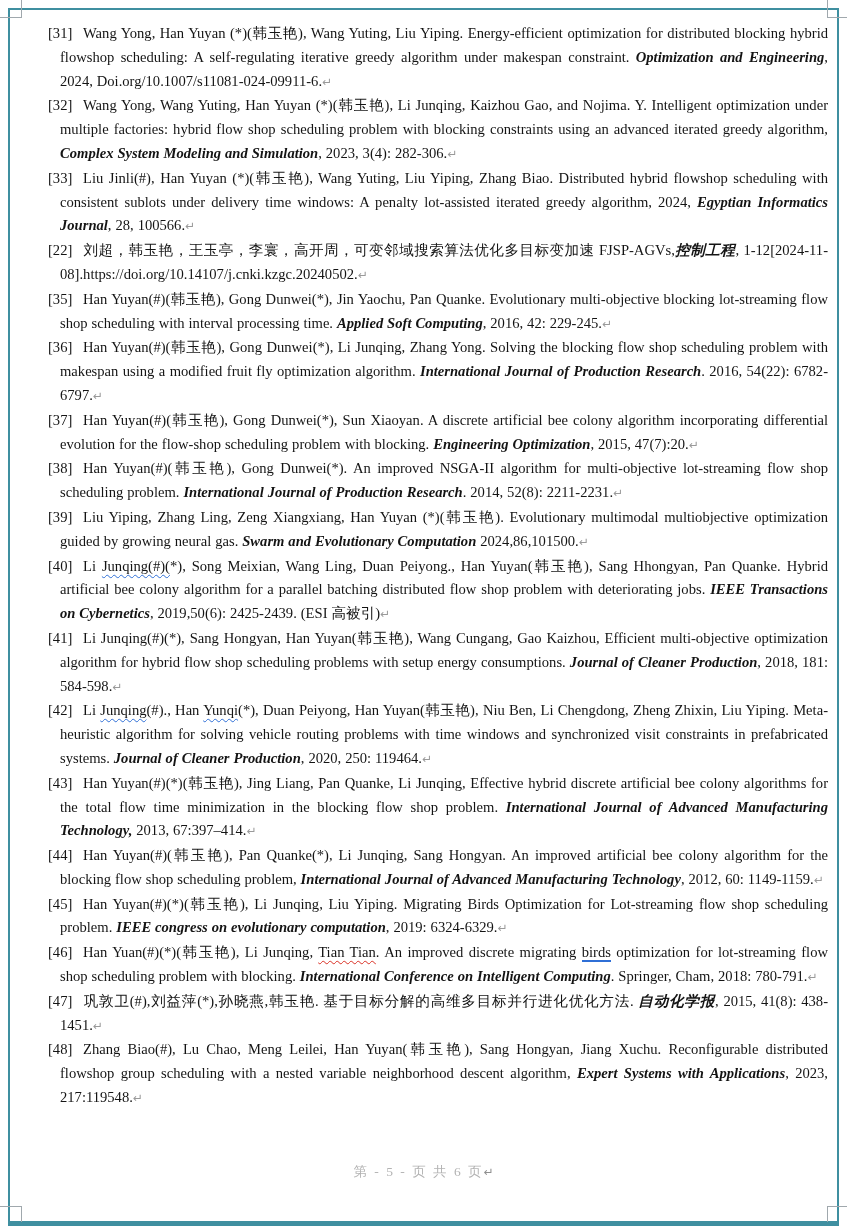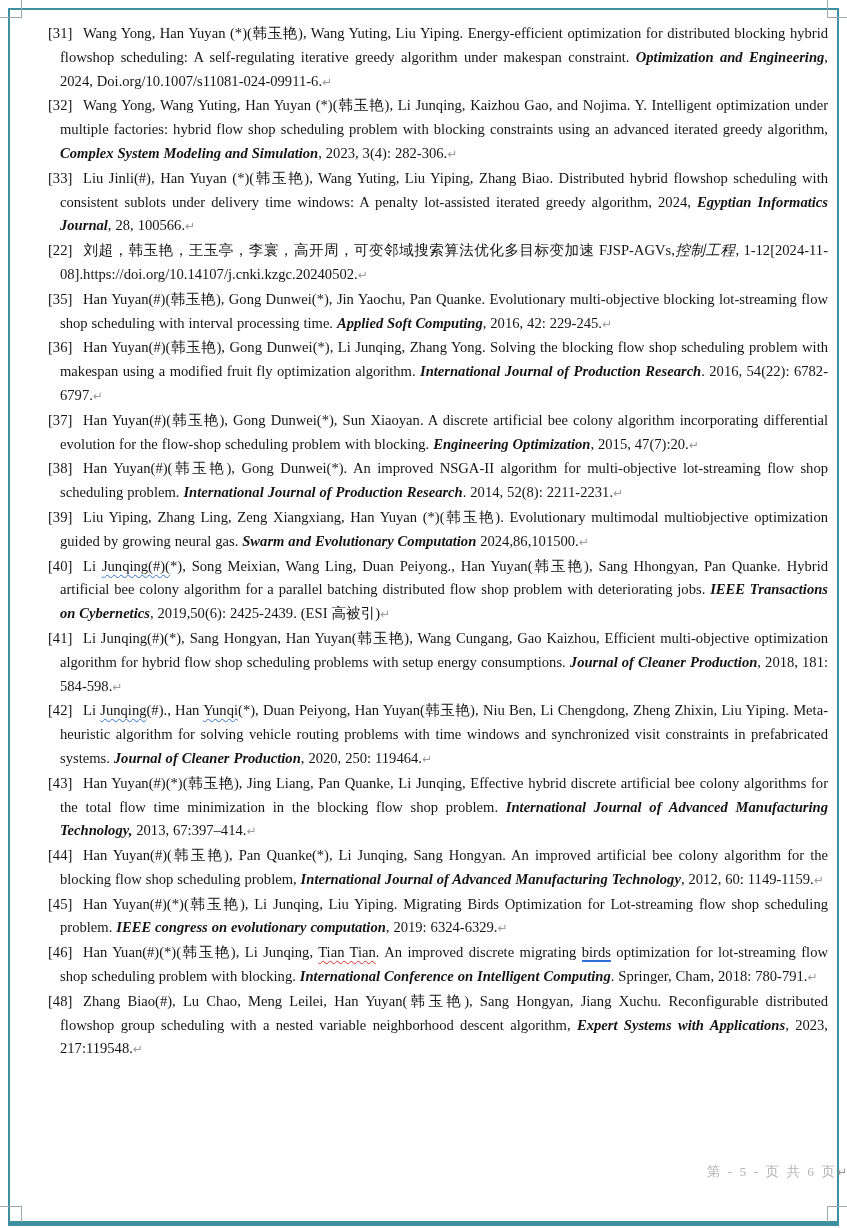--- a/index.html
+++ b/index.html
@@ -46,32 +46,32 @@
   .ref-label{
     display:inline-block;
     width:35px;
     text-indent:0;
     margin-left:23px;
   }
   .run-n{}
   .run-bi{font-weight:700;font-style:italic;}
   .run-b{font-weight:400;margin-top:12px;}
   .run-zh{}
-  .run-zhb{font-weight:400;font-style:italic;}
+  .run-zhb{font-weight:700;font-style:italic;}
   .run-wb{text-decoration:underline wavy var(--blue) 1px;text-underline-offset:3px;text-decoration-skip-ink:none;}
   .run-wr{text-decoration:underline wavy var(--red) 1px;text-underline-offset:3px;text-decoration-skip-ink:none;}
   .run-ub{border-bottom:2px solid var(--blue);margin-top:48px;}
   .pilcrow{
     color:#9a9a9a;
     font-family:"DejaVu Sans",sans-serif;
     font-size:12px;
   }
   .footer{
     position:absolute;left:0;right:0;top:1163px;
-    text-align:right;
+    text-align:center;
     color:var(--footer);
     font-size:13.5px;
     letter-spacing:2px;
   }
   .footer .pilcrow{color:#8f8f8f;letter-spacing:0;}
 </style>
 </head>
 <body>
 
 <div class="frame"></div>
@@ -90,18 +90,19 @@
     <p class="ref"><span class="ref-label">[37]</span><span class="run-n">Han Yuyan(#)(</span><span class="run-zh">韩玉艳</span><span class="run-n">), Gong Dunwei(*), Sun Xiaoyan. A discrete artificial bee colony algorithm incorporating differential evolution for the flow-shop scheduling problem with blocking. </span><span class="run-bi">Engineering Optimization</span><span class="run-n">, 2015, 47(7):20.</span><span class="pilcrow">↵</span></p>
     <p class="ref"><span class="ref-label">[38]</span><span class="run-n">Han Yuyan(#)(</span><span class="run-zh">韩玉艳</span><span class="run-n">), Gong Dunwei(*). An improved NSGA-II algorithm for multi-objective lot-streaming flow shop scheduling problem. </span><span class="run-bi">International Journal of Production Research</span><span class="run-n">. 2014, 52(8): 2211-2231.</span><span class="pilcrow">↵</span></p>
     <p class="ref"><span class="ref-label">[39]</span><span class="run-n">Liu Yiping, Zhang Ling, Zeng Xiangxiang, Han Yuyan (*)(</span><span class="run-zh">韩玉艳</span><span class="run-n">). Evolutionary multimodal multiobjective optimization guided by growing neural gas. </span><span class="run-bi">Swarm and Evolutionary Computation</span><span class="run-n"> 2024,86,101500.</span><span class="pilcrow">↵</span></p>
     <p class="ref"><span class="ref-label">[40]</span><span class="run-n">Li </span><span class="run-wb">Junqing(#)(</span><span class="run-n">*), Song Meixian, Wang Ling, Duan Peiyong., Han Yuyan(</span><span class="run-zh">韩玉艳</span><span class="run-n">), Sang Hhongyan, Pan Quanke. Hybrid artificial bee colony algorithm for a parallel batching distributed flow shop problem with deteriorating jobs. </span><span class="run-bi">IEEE Transactions on Cybernetics</span><span class="run-n">, 2019,50(6): 2425-2439. </span><span class="run-b">(ESI 高被引)</span><span class="pilcrow">↵</span></p>
     <p class="ref"><span class="ref-label">[41]</span><span class="run-n">Li Junqing(#)(*), Sang Hongyan, Han Yuyan(</span><span class="run-zh">韩玉艳</span><span class="run-n">), Wang Cungang, Gao Kaizhou, Efficient multi-objective optimization algorithm for hybrid flow shop scheduling problems with setup energy consumptions. </span><span class="run-bi">Journal of Cleaner Production</span><span class="run-n">, 2018, 181: 584-598.</span><span class="pilcrow">↵</span></p>
     <p class="ref"><span class="ref-label">[42]</span><span class="run-n">Li </span><span class="run-wb">Junqing</span><span class="run-n">(#)., Han </span><span class="run-wb">Yunqi</span><span class="run-n">(*), Duan Peiyong, Han Yuyan(</span><span class="run-zh">韩玉艳</span><span class="run-n">), Niu Ben, Li Chengdong, Zheng Zhixin, Liu Yiping. Meta-heuristic algorithm for solving vehicle routing problems with time windows and synchronized visit constraints in prefabricated systems. </span><span class="run-bi">Journal of Cleaner Production</span><span class="run-n">, 2020, 250: 119464.</span><span class="pilcrow">↵</span></p>
     <p class="ref"><span class="ref-label">[43]</span><span class="run-n">Han Yuyan(#)(*)(</span><span class="run-zh">韩玉艳</span><span class="run-n">), Jing Liang, Pan Quanke, Li Junqing, Effective hybrid discrete artificial bee colony algorithms for the total flow time minimization in the blocking flow shop problem. </span><span class="run-bi">International Journal of Advanced Manufacturing Technology,</span><span class="run-n"> 2013, 67:397–414.</span><span class="pilcrow">↵</span></p>
     <p class="ref"><span class="ref-label">[44]</span><span class="run-n">Han Yuyan(#)(</span><span class="run-zh">韩玉艳</span><span class="run-n">), Pan Quanke(*), Li Junqing, Sang Hongyan. An improved artificial bee colony algorithm for the blocking flow shop scheduling problem, </span><span class="run-bi">International Journal of Advanced Manufacturing Technology</span><span class="run-n">, 2012, 60: 1149-1159.</span><span class="pilcrow">↵</span></p>
     <p class="ref"><span class="ref-label">[45]</span><span class="run-n">Han Yuyan(#)(*)(</span><span class="run-zh">韩玉艳</span><span class="run-n">), Li Junqing, Liu Yiping. Migrating Birds Optimization for Lot-streaming flow shop scheduling problem. </span><span class="run-bi">IEEE congress on evolutionary computation</span><span class="run-n">, 2019: 6324-6329.</span><span class="pilcrow">↵</span></p>
     <p class="ref"><span class="ref-label">[46]</span><span class="run-n">Han Yuan(#)(*)(</span><span class="run-zh">韩玉艳</span><span class="run-n">), Li Junqing, </span><span class="run-wr">Tian Tian</span><span class="run-n">. An improved discrete migrating </span><span class="run-ub">birds</span><span class="run-n"> optimization for lot-streaming flow shop scheduling problem with blocking. </span><span class="run-bi">International Conference on Intelligent Computing</span><span class="run-n">. Springer, Cham, 2018: 780-791.</span><span class="pilcrow">↵</span></p>
+    <p class="ref"><span class="ref-label">[47]</span><span class="run-zh">巩敦卫(#),刘益萍(*),孙晓燕,韩玉艳. 基于目标分解的高维多目标并行进化优化方法. </span><span class="run-zhb">自动化学报</span><span class="run-n">, 2015, 41(8): 438-1451.</span><span class="pilcrow">↵</span></p>
     <p class="ref"><span class="ref-label">[48]</span><span class="run-n">Zhang Biao(#), Lu Chao, Meng Leilei, Han Yuyan(</span><span class="run-zh">韩玉艳</span><span class="run-n">), Sang Hongyan, Jiang Xuchu. Reconfigurable distributed flowshop group scheduling with a nested variable neighborhood descent algorithm, </span><span class="run-bi">Expert Systems with Applications</span><span class="run-n">, 2023, 217:119548.</span><span class="pilcrow">↵</span></p>
   </div>
 
 <div class="footer">
   <span>第 - 5 - 页 共 6 页</span><span class="pilcrow">↵</span>
 </div>
 
 </body></html>

